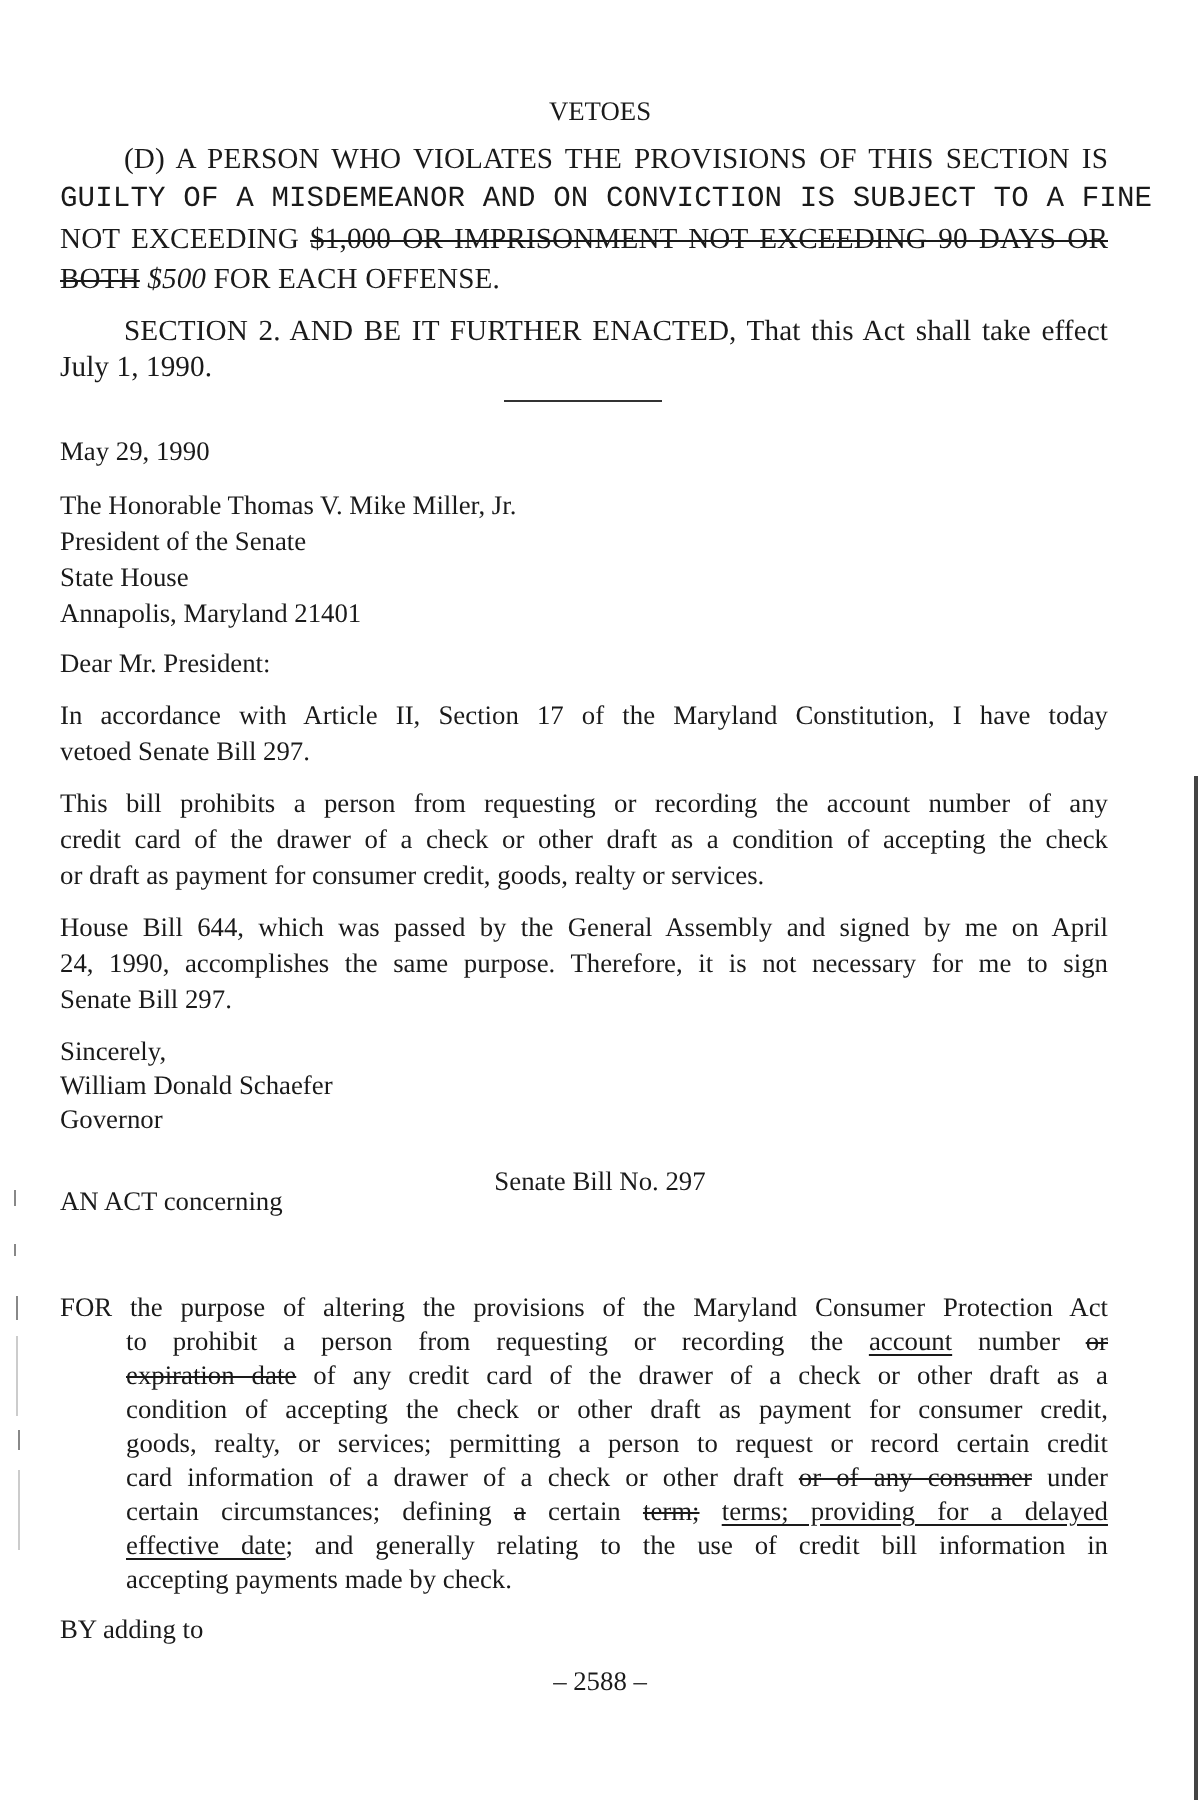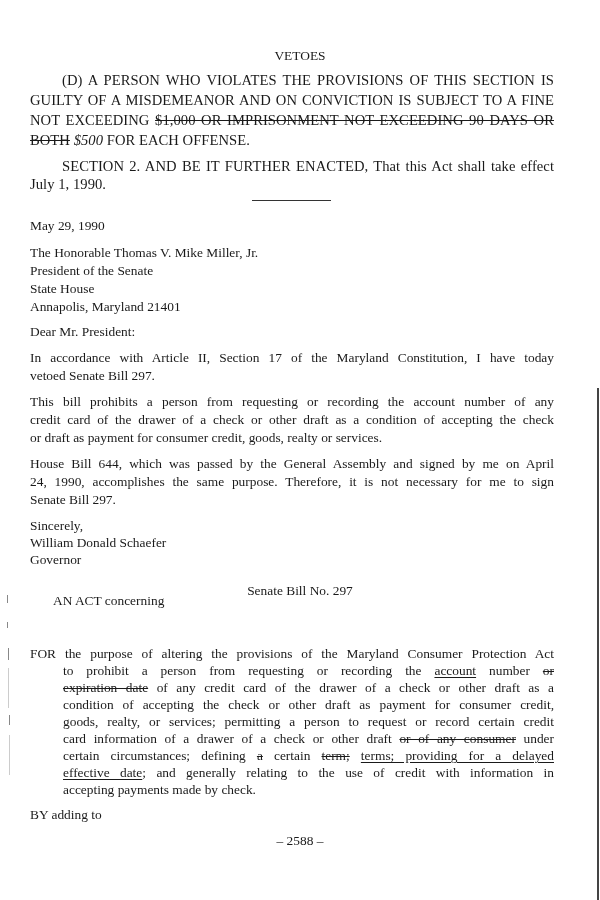--- a/index.html
+++ b/index.html
@@ -20,21 +20,21 @@
 </style>
 </head>
 <body>
 
 <div class="page">
 
   <div class="abs t" style="left:0;width:600px;text-align:center;top:48px;">VETOES</div>
 
   <div>
     <div class="just caps" style="left:62px;top:72px;width:492px;">(D)  A PERSON WHO VIOLATES THE PROVISIONS OF THIS SECTION IS</div>
-    <div class="just caps" style="left:30px;top:92px;width:524px;">GUILTY OF A MISDEMEANOR AND ON CONVICTION IS SUBJECT TO A FINE</div>
+    <div class="just caps" style="left:30px;top:92px;width:524px;font-family:Liberation Mono, monospace;">GUILTY OF A MISDEMEANOR AND ON CONVICTION IS SUBJECT TO A FINE</div>
     <div class="just caps" style="left:30px;top:112px;width:524px;"><span>NOT EXCEEDING </span><span class="s">$1,000 OR IMPRISONMENT NOT EXCEEDING 90 DAYS OR</span></div>
     <div class="abs caps" style="left:30px;top:132px;"><span class="s">BOTH</span> <span class="ui">$500</span><span> FOR EACH OFFENSE.</span></div>
   </div>
 
   <div>
     <div class="just caps" style="left:62px;top:158px;width:492px;">SECTION 2. AND BE IT FURTHER ENACTED, That this Act shall take effect</div>
     <div class="abs caps" style="left:30px;top:176px;">July 1, 1990.</div>
   </div>
 
   <div class="rule"></div>
@@ -69,32 +69,32 @@
 
   <div>
     <div class="abs t" style="left:30px;top:518px;">Sincerely,</div>
     <div class="abs t" style="left:30px;top:535px;">William Donald Schaefer</div>
     <div class="abs t" style="left:30px;top:552px;">Governor</div>
   </div>
 
   <div class="abs t" style="left:0;width:600px;text-align:center;top:583px;">Senate Bill No.  297</div>
 
   <div class="abs t" style="left:30px;top:593px;"></div>
-  <div class="abs t" style="left:30px;top:593px;margin-left:23px;">AN ACT concerning</div>
+  <div class="abs t" style="left:30px;top:593px;">AN ACT concerning</div>
 
 
   <div>
     <div class="just t" style="left:30px;top:646px;width:524px;">FOR the purpose of altering the provisions of the Maryland Consumer Protection Act</div>
     <div class="just t" style="left:63px;top:663px;width:491px;"><span>to prohibit a person from requesting or recording the </span><span class="u">account</span><span> number </span><span class="s">or</span></div>
     <div class="just t" style="left:63px;top:680px;width:491px;"><span class="s">expiration date</span><span> of any credit card of the drawer of a check or other draft as a</span></div>
     <div class="just t" style="left:63px;top:697px;width:491px;">condition of accepting the check or other draft as payment for consumer credit,</div>
     <div class="just t" style="left:63px;top:714px;width:491px;">goods, realty, or services; permitting a person to request or record certain credit</div>
     <div class="just t" style="left:63px;top:731px;width:491px;"><span>card information of a drawer of a check or other draft </span><span class="s">or of any consumer</span><span> under</span></div>
     <div class="just t" style="left:63px;top:748px;width:491px;"><span>certain circumstances; defining </span><span class="s">a</span><span> certain </span><span class="s">term;</span><span> </span><span class="u">terms; providing for a delayed</span></div>
-    <div class="just t" style="left:63px;top:765px;width:491px;"><span class="u">effective date</span><span>; and generally relating to the use of credit with information in</span></div>
+    <div class="just t" style="left:63px;top:765px;width:491px;"><span class="u">effective date</span><span>; and generally relating to the use of credit bill information in</span></div>
     <div class="abs t" style="left:63px;top:782px;">accepting payments made by check.</div>
   </div>
 
   <div class="abs t" style="left:30px;top:794px;"></div>
   <div class="abs t" style="left:30px;top:807px;">BY adding to</div>
 
   <div class="abs t" style="left:0;width:600px;text-align:center;top:833px;">– 2588 –</div>
 
   <div class="edge"></div>
   <div class="mark" style="left:7px;top:595px;height:8px;"></div>

